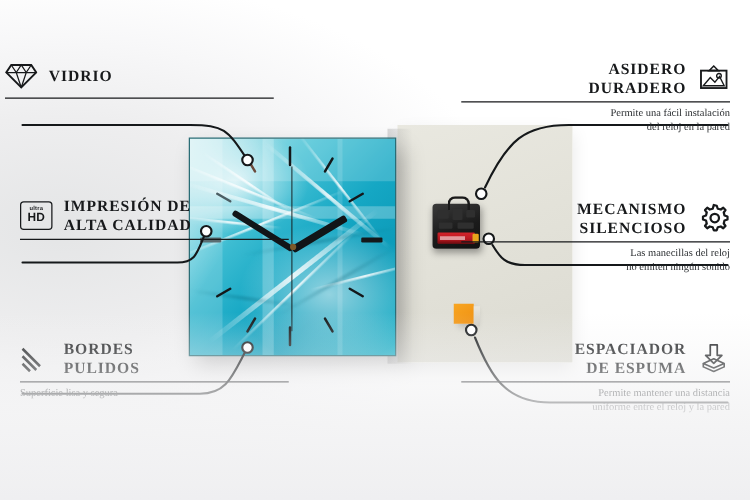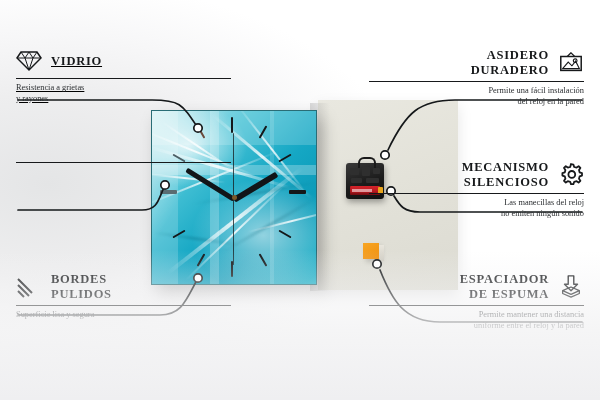--- a/index.html
+++ b/index.html
@@ -172,40 +172,48 @@
     <path d="M582,100 L455,100 C420,100 406,112 388,150"></path>
     <circle cx="385" cy="155" r="4.2"></circle>
 
     <path d="M582,212 L420,212 C404,212 400,206 394,196"></path>
     <circle cx="391" cy="191" r="4.2"></circle>
 
     <path d="M582,322 L440,322 C404,322 392,300 380,270"></path>
     <circle cx="377" cy="264" r="4.2"></circle>
   </svg>
 
-  <div class="feat left" style="left:16px;top:48px;text-decoration:underline;">
+  <div class="feat left" style="left:4px;top:48px;">
     <div class="row">
       <span class="ico">
         <svg width="26" height="22" viewBox="0 0 26 22">
           <path d="M5 2 L21 2 L25 8 L13 20 L1 8 Z" fill="none" stroke="#17191b" stroke-width="1.5"></path>
           <path d="M1 8 L25 8 M5 2 L9 8 L13 20 M21 2 L17 8 L13 20 M9 8 L13 2 L17 8" fill="none" stroke="#17191b" stroke-width="1"></path>
         </svg>
       </span>
       <span class="ttl">
         <span>VIDRIO</span><br>
       </span>
     </div>
     <div class="rule"></div>
-    <div class="desc">
-      <span>Resistencia a grietas</span><br>
-      <span>y rayones</span>
-    </div>
   </div>
 
   <div class="feat left" style="left:16px;top:158px;">
+    <div class="row">
+      <span class="ico">
+        <span class="hd">
+          <span class="u">ultra</span>
+          <span class="h">HD</span>
+        </span>
+      </span>
+      <span class="ttl">
+        <span>IMPRESIÓN DE</span><br>
+        <span>ALTA CALIDAD</span>
+      </span>
+    </div>
     <div class="rule"></div>
   </div>
 
   <div class="feat left" style="left:16px;top:272px;">
     <div class="row">
       <span class="ico">
         <svg width="26" height="22" viewBox="0 0 26 22">
           <path d="M2 3 L16 17 M2 9 L13 20 M2 15 L8 21" fill="none" stroke="#17191b" stroke-width="2"></path>
           <path d="M2 3 L2 21 L20 21" fill="none" stroke="#17191b" stroke-width="0"></path>
         </svg>

